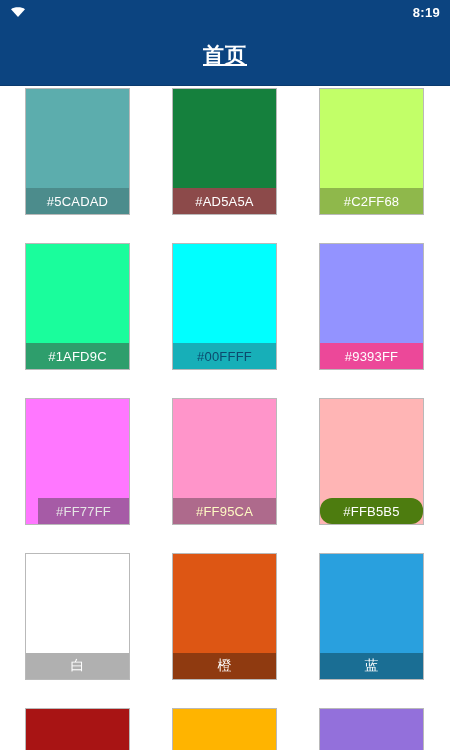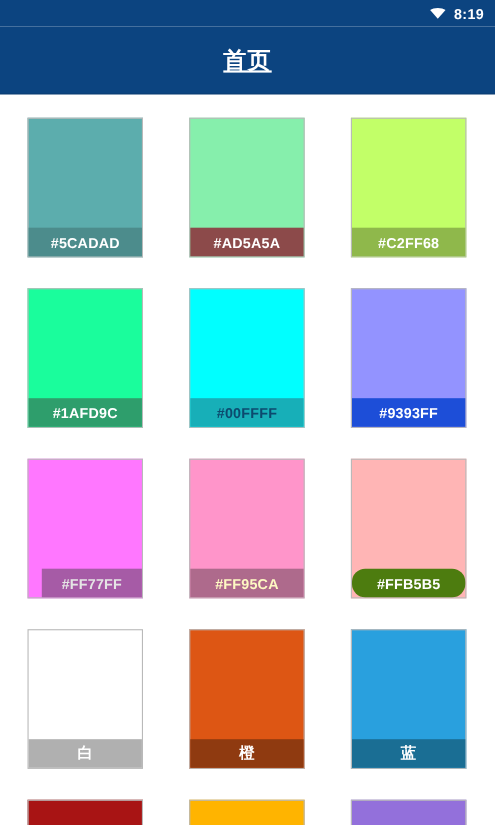--- a/index.html
+++ b/index.html
@@ -9,21 +9,21 @@
     background:#ffffff;
     font-family:"Liberation Sans","DejaVu Sans",sans-serif;
   }
 
   
   .statusbar{
     height:24px;
     background:#0C4480;
     display:flex;
     align-items:center;
-    justify-content:flex-end;
+    justify-content:space-between;
     padding:0 10px;
     gap:7px;
   }
   .wifi-icon{ display:block; }
   .status-time{
     color:#ffffff;
     font-size:13px;
     font-weight:bold;
     letter-spacing:.3px;
     line-height:1;
@@ -44,22 +44,21 @@
     font-weight:bold;
     letter-spacing:1px;
     text-decoration:underline;
   }
 
   
   .content{
     height:664px;
     overflow:hidden;
     background:#ffffff;
-    padding-top:21px;
-    font-weight:bold;
+    padding-top:2px;
   }
   .grid{
     display:flex;
     flex-wrap:wrap;
     padding:0 25px;
     column-gap:42px;
     row-gap:28px;
   }
   .swatch-card{
     width:105px;
@@ -97,34 +96,34 @@
 
 <div class="appbar">
   <div class="appbar-title">首页</div>
 </div>
 
 <div class="content">
   <div class="grid">
       <div class="swatch-card" style="background: rgb(92, 173, 173);">
         <div class="swatch-label" style="background: rgb(76, 140, 140); color: rgb(255, 255, 255);">#5CADAD</div>
       </div>
-      <div class="swatch-card" style="background: #86efac; text-align: right;">
+      <div class="swatch-card" style="background: #15803d; text-align: right;">
         <div class="swatch-label" style="background: rgb(140, 74, 74); color: rgb(255, 255, 255);">#AD5A5A</div>
       </div>
       <div class="swatch-card" style="background: rgb(194, 255, 104);">
         <div class="swatch-label" style="background: rgb(143, 184, 75); color: rgb(255, 255, 255); text-align: center;">#C2FF68</div>
       </div>
       <div class="swatch-card" style="background: rgb(26, 253, 156);">
         <div class="swatch-label" style="background: rgb(46, 158, 108); color: rgb(255, 255, 255);">#1AFD9C</div>
       </div>
       <div class="swatch-card" style="background: rgb(0, 255, 255);">
         <div class="swatch-label" style="background: rgb(23, 175, 184); color: #0c4a6e;">#00FFFF</div>
       </div>
       <div class="swatch-card" style="background: rgb(147, 147, 255);">
-        <div class="swatch-label" style="background: #1d4ed8; color: rgb(255, 255, 255);">#9393FF</div>
+        <div class="swatch-label" style="background: #ec4899; color: rgb(255, 255, 255);">#9393FF</div>
       </div>
       <div class="swatch-card" style="background: rgb(255, 119, 255);">
         <div class="swatch-label" style="background: rgb(166, 91, 166); color: #e5e5e5; margin-left: 12px;">#FF77FF</div>
       </div>
       <div class="swatch-card" style="background: rgb(255, 149, 202);">
         <div class="swatch-label" style="background: rgb(174, 106, 140); color: #fef9c3;">#FF95CA</div>
       </div>
       <div class="swatch-card" style="background: rgb(255, 181, 181);">
         <div class="swatch-label" style="background: #4d7c0f; color: rgb(255, 255, 255); border-radius: 12px;">#FFB5B5</div>
       </div>

